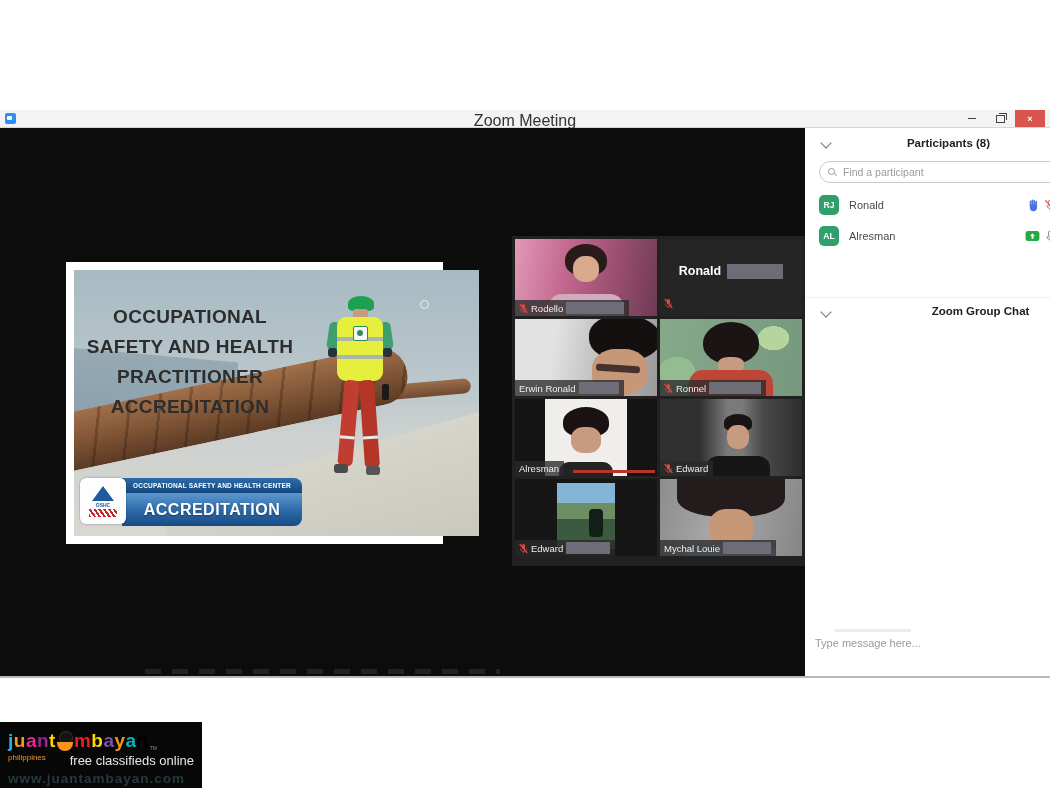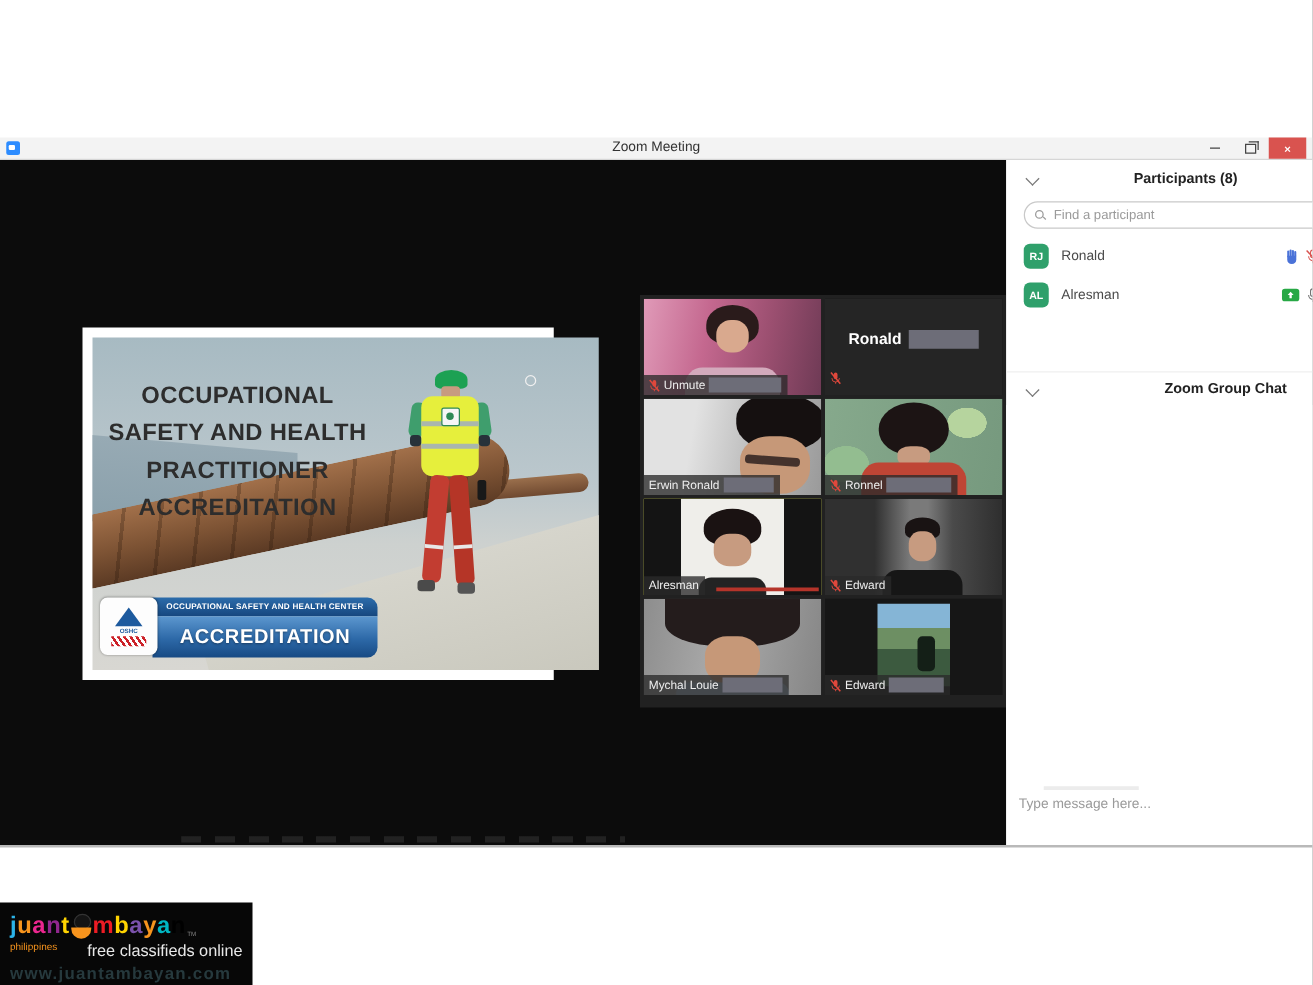--- a/index.html
+++ b/index.html
@@ -3,21 +3,21 @@
 <meta charset="utf-8">
 <style>
   html,body{margin:0;padding:0;background:#fff;}
   #page{position:relative;width:1050px;height:788px;background:#ffffff;overflow:hidden;
         font-family:"Liberation Sans",sans-serif;-webkit-font-smoothing:antialiased;}
 
   
   #titlebar{position:absolute;left:0;top:110px;width:1050px;height:17px;background:#f3f3f3;border-bottom:1px solid #d6d6d6;}
   #app-icon{position:absolute;left:5px;top:3px;width:11px;height:11px;background:#2d8cff;border-radius:2px;}
   #app-icon::after{content:"";position:absolute;left:2px;top:3px;width:5px;height:4px;background:#fff;border-radius:1px;}
-  #win-title{position:absolute;left:0;right:0;top:2px;text-align:center;font-size:11px;color:#333;}
+  #win-title{position:absolute;left:0;right:0;top:2px;text-align:center;font-size:16px;color:#333;}
   .winbtn{position:absolute;top:0;height:17px;display:flex;align-items:center;justify-content:center;font-size:10px;color:#444;cursor:default;}
   #btn-min{right:66px;width:24px;}
   #btn-min i{display:block;width:8px;height:1px;background:#444;}
   #btn-restore{right:38px;width:24px;}
   #btn-restore i{display:block;width:7px;height:6px;border:1px solid #444;position:relative;background:#f3f3f3;}
   #btn-restore i::before{content:"";position:absolute;left:2px;top:-3px;width:7px;height:6px;border:1px solid #444;border-left:none;border-bottom:none;}
   #btn-close{right:5px;width:30px;background:#d9534f;color:#fff;font-size:9px;font-weight:bold;}
 
   
   #stage{position:absolute;left:0;top:128px;width:805px;height:548px;background:#0c0c0c;overflow:hidden;}
@@ -267,21 +267,21 @@
             <span class="p2"></span>
             <span class="p3"></span>
           </div>
         <div class="nlabel">
           <svg class="ic" width="9" height="11" viewBox="0 0 12 14">
               <rect x="4" y="1" width="4" height="7" rx="2" fill="#e0483c"></rect>
               <path d="M2 7a4 4.2 0 0 0 8 0" stroke="#e0483c" fill="none"></path>
               <line x1="6" y1="11" x2="6" y2="13" stroke="#e0483c"></line>
               <line x1="1" y1="1" x2="11" y2="13" stroke="#e0483c" stroke-width="1.6"></line>
             </svg>
-          <span>Unmute</span>
+          <span>Rodello</span>
           <span class="redact" style="width:58px"></span>
         </div>
       </div>
 
       <div class="tile">
         <div class="vid sRonald"></div>
         <div class="center-name">
           <span>Ronald</span>
           <span class="redact" style="width:56px;height:15px"></span>
         </div>
@@ -348,45 +348,45 @@
               <rect x="4" y="1" width="4" height="7" rx="2" fill="#e0483c"></rect>
               <path d="M2 7a4 4.2 0 0 0 8 0" stroke="#e0483c" fill="none"></path>
               <line x1="6" y1="11" x2="6" y2="13" stroke="#e0483c"></line>
               <line x1="1" y1="1" x2="11" y2="13" stroke="#e0483c" stroke-width="1.6"></line>
             </svg>
           <span>Edward</span>
         </div>
       </div>
 
       <div class="tile">
-        <div class="vid sMychal">
-            <span class="p1"></span>
-            <span class="p2"></span>
-            <span class="p3"></span>
-          </div>
-        <div class="nlabel">
-          <span>Mychal Louie</span>
-          <span class="redact" style="width:48px"></span>
-        </div>
-      </div>
-
-      <div class="tile">
         <div class="vid sEdward">
             <span class="p1"></span>
             <span class="p2"></span>
           </div>
         <div class="nlabel">
           <svg class="ic" width="9" height="11" viewBox="0 0 12 14">
               <rect x="4" y="1" width="4" height="7" rx="2" fill="#e0483c"></rect>
               <path d="M2 7a4 4.2 0 0 0 8 0" stroke="#e0483c" fill="none"></path>
               <line x1="6" y1="11" x2="6" y2="13" stroke="#e0483c"></line>
               <line x1="1" y1="1" x2="11" y2="13" stroke="#e0483c" stroke-width="1.6"></line>
             </svg>
           <span>Edward</span>
           <span class="redact" style="width:44px"></span>
+        </div>
+      </div>
+
+      <div class="tile">
+        <div class="vid sMychal">
+            <span class="p1"></span>
+            <span class="p2"></span>
+            <span class="p3"></span>
+          </div>
+        <div class="nlabel">
+          <span>Mychal Louie</span>
+          <span class="redact" style="width:48px"></span>
         </div>
       </div>
     </div>
 
     <div id="stage-smudge"></div>
   </div>
 
   <div id="panel">
 
     <div id="p-header">

